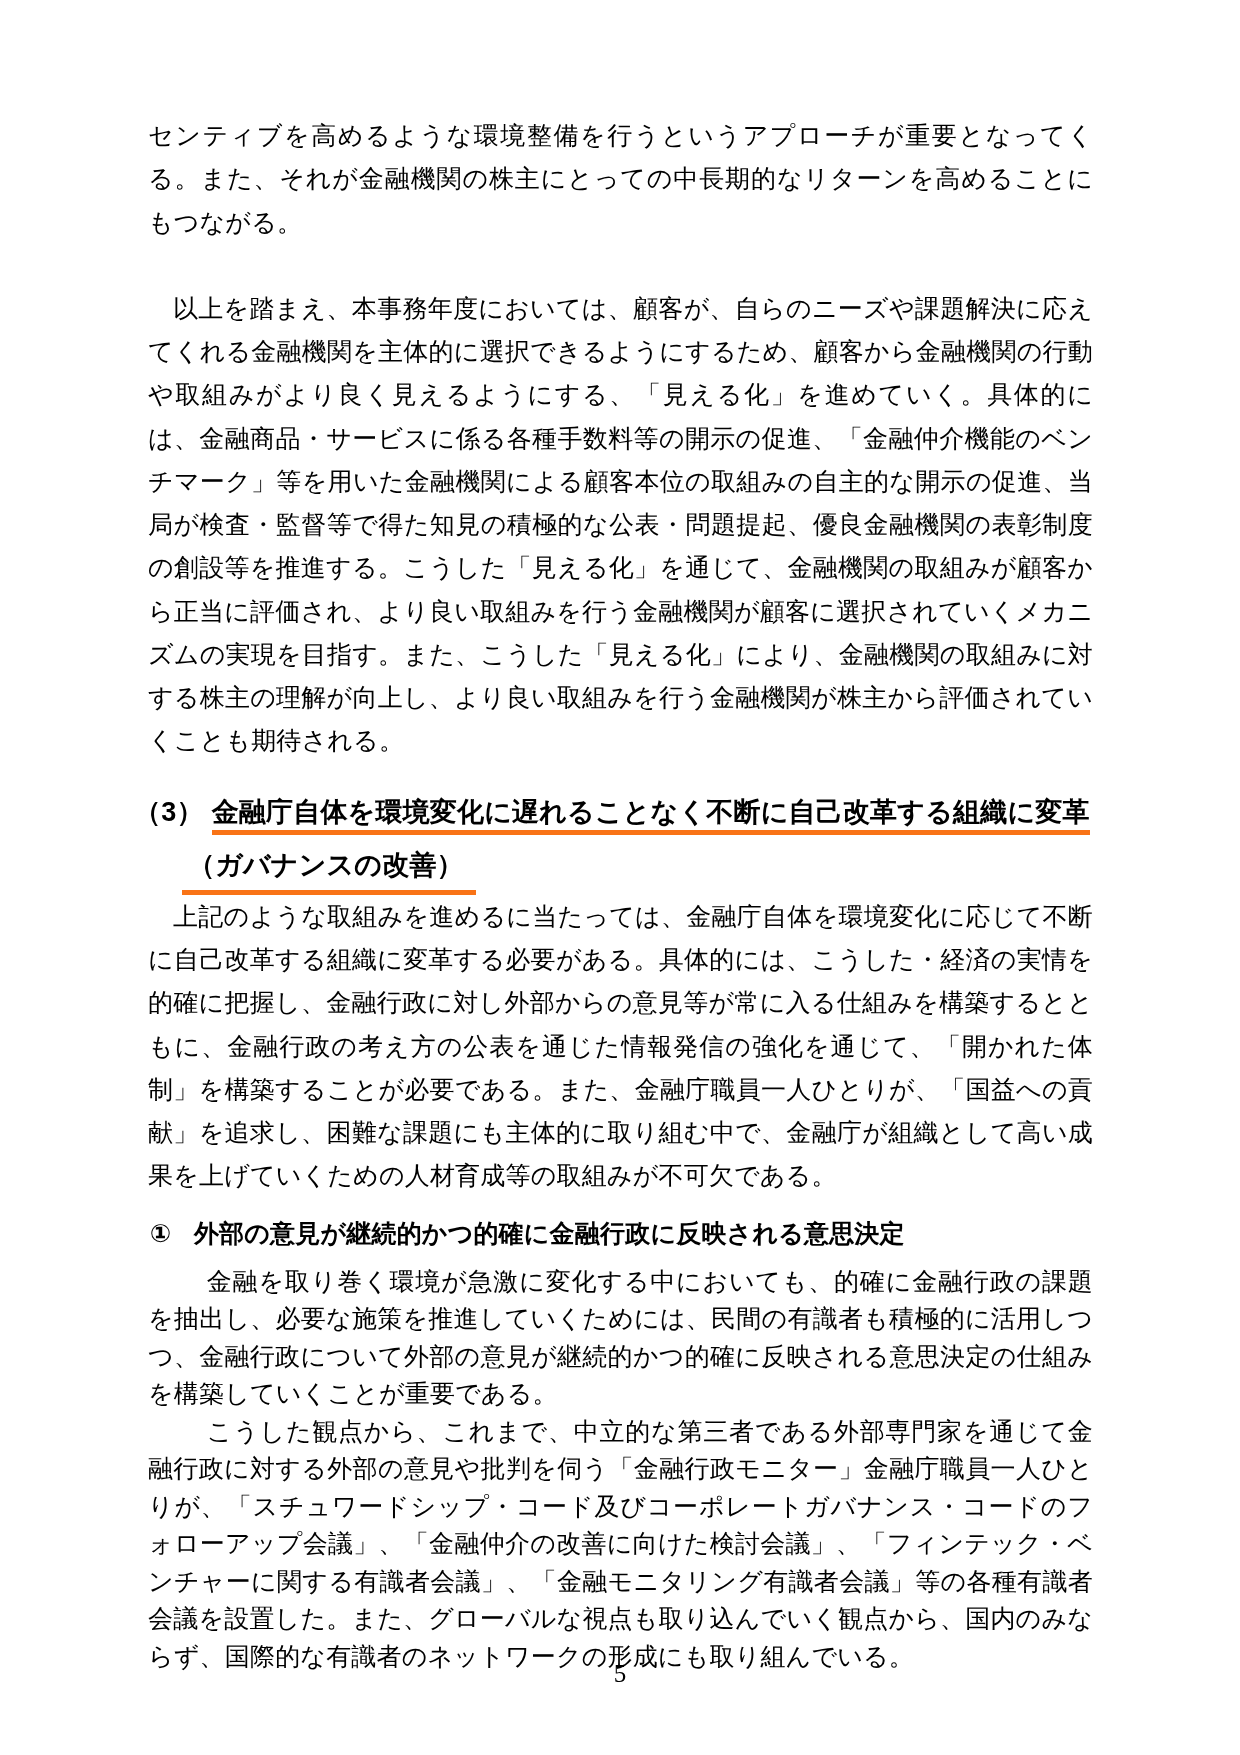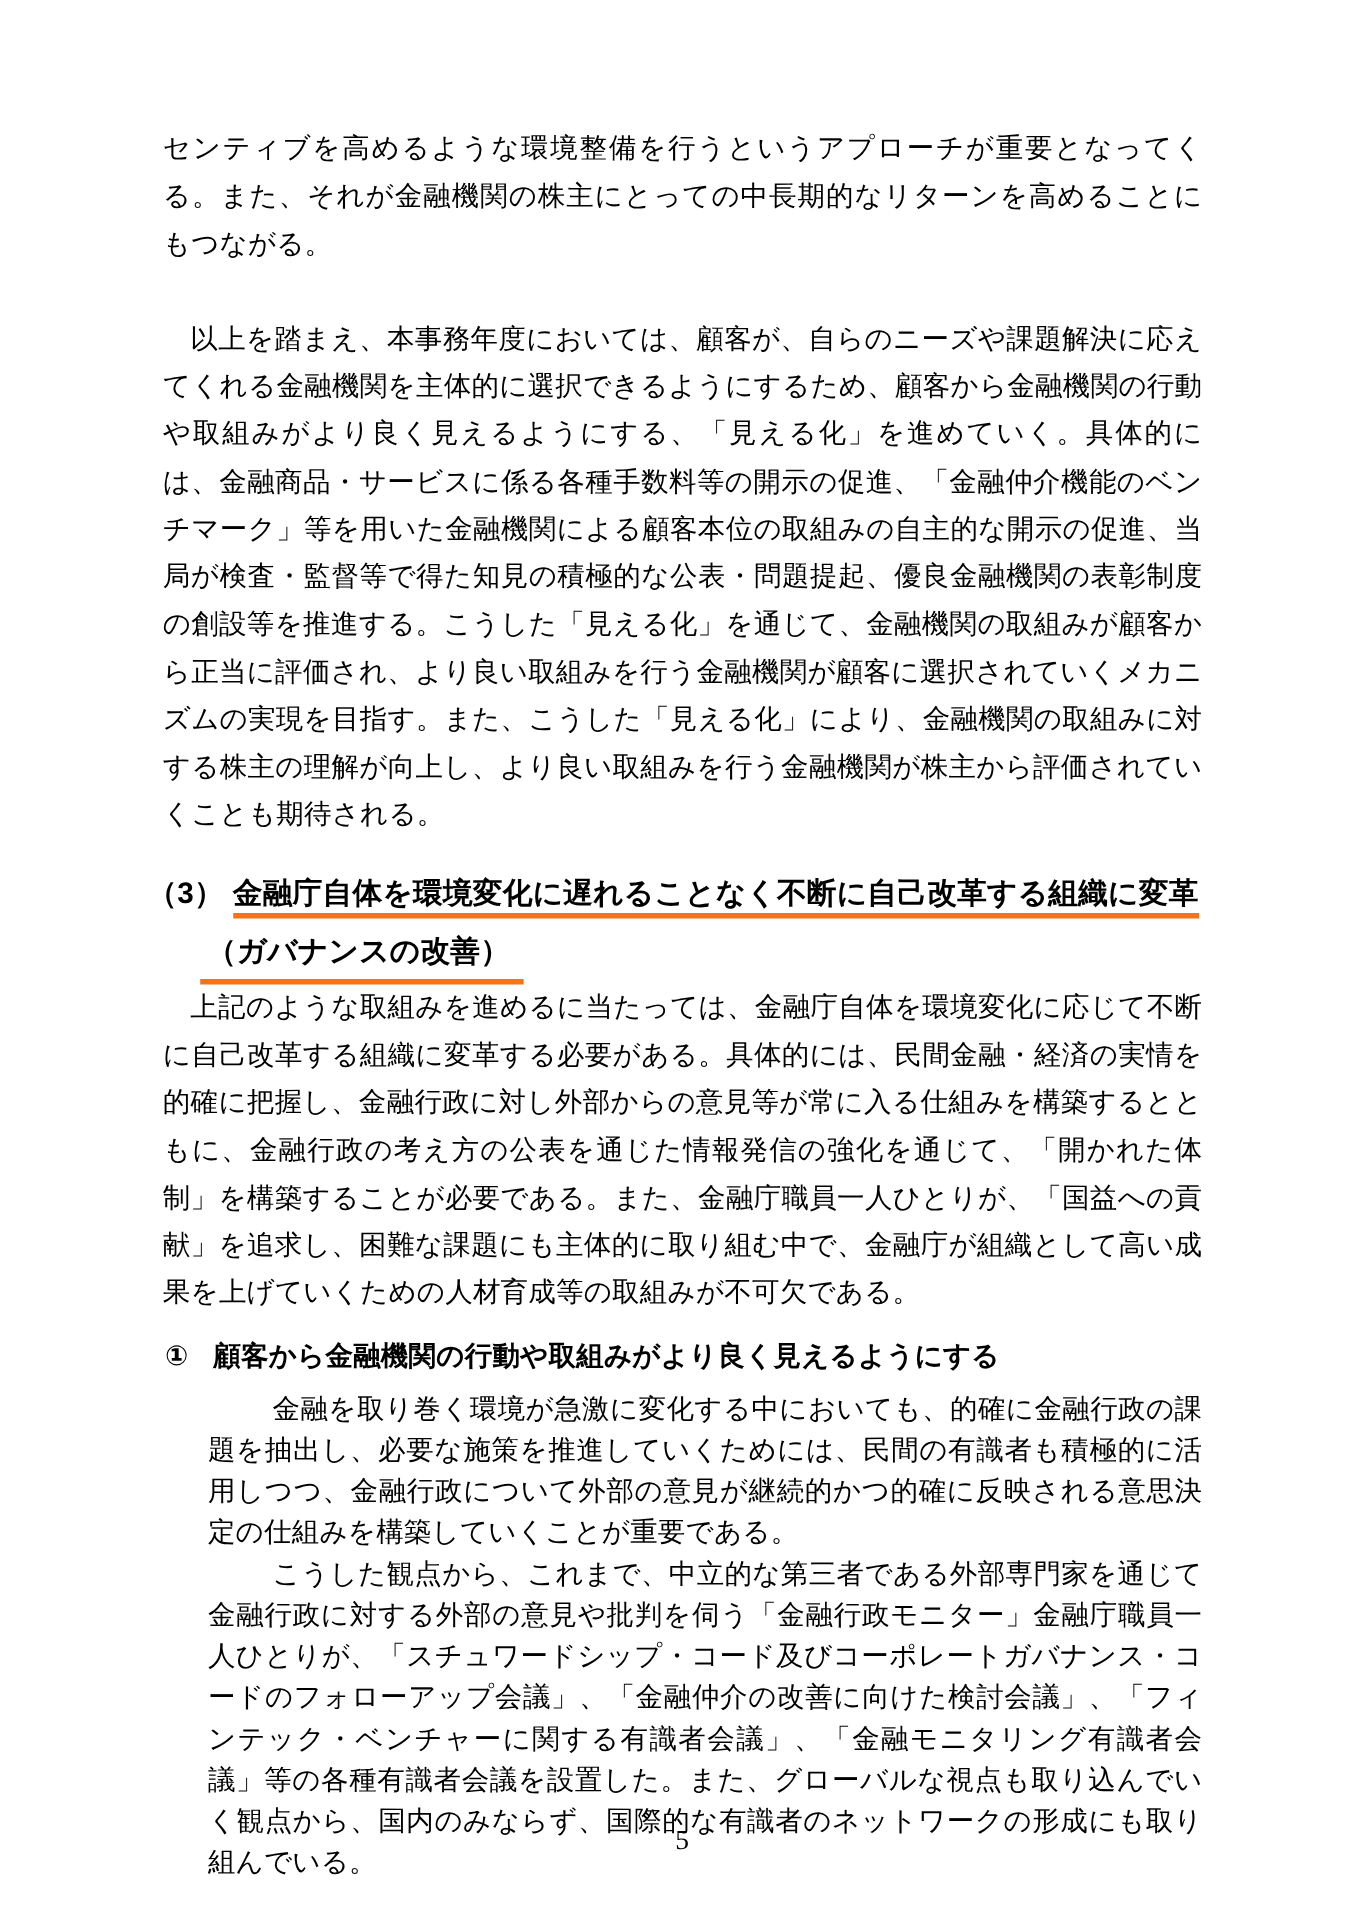--- a/index.html
+++ b/index.html
@@ -70,21 +70,20 @@
     line-height: 1.73;
     text-align: left;
   }
   .item-label {
     margin-right: 0.9em;
   }
   
   p.item-para {
     line-height: 1.5;
     text-indent: 2.35em;
-    margin-left: 41px;
   }
   .page-number {
     position: absolute;
     top: 1660px;
     left: 0;
     width: 100%;
     text-align: center;
     font-family: "Liberation Serif", "DejaVu Serif", serif;
     font-size: 25px;
     color: #000;
@@ -104,25 +103,25 @@
 
     <div class="section-heading">
       <div class="heading-line1">
         <span class="heading-label">（3）</span><span class="underlined">金融庁自体を環境変化に遅れることなく不断に自己改革する組織に変革</span>
       </div>
       <div class="heading-line2">
         <span class="heading-subtitle underlined">（ガバナンスの改善）</span>
       </div>
     </div>
 
-    <p class="para section-body">上記のような取組みを進めるに当たっては、金融庁自体を環境変化に応じて不断に自己改革する組織に変革する必要がある。具体的には、民間金融・経済の実情を的確に把握し、金融行政に対し外部からの意見等が常に入る仕組みを構築するとともに、金融行政の考え方の公表を通じた情報発信の強化を通じて、「開かれた体制」を構築することが必要である。また、金融庁職員一人ひとりが、「国益への貢献」を追求し、困難な課題にも主体的に取り組む中で、金融庁が組織として高い成果を上げていくための人材育成等の取組みが不可欠である。</p>
+    <p class="para section-body">上記のような取組みを進めるに当たっては、金融庁自体を環境変化に応じて不断に自己改革する組織に変革する必要がある。具体的には、こうした・経済の実情を的確に把握し、金融行政に対し外部からの意見等が常に入る仕組みを構築するとともに、金融行政の考え方の公表を通じた情報発信の強化を通じて、「開かれた体制」を構築することが必要である。また、金融庁職員一人ひとりが、「国益への貢献」を追求し、困難な課題にも主体的に取り組む中で、金融庁が組織として高い成果を上げていくための人材育成等の取組みが不可欠である。</p>
 
 
     <div class="item-heading">
-      <span class="item-label">①</span><span>顧客から金融機関の行動や取組みがより良く見えるようにする</span>
+      <span class="item-label">①</span><span>外部の意見が継続的かつ的確に金融行政に反映される意思決定</span>
     </div>
 
     <p class="para item-para">金融を取り巻く環境が急激に変化する中においても、的確に金融行政の課題を抽出し、必要な施策を推進していくためには、民間の有識者も積極的に活用しつつ、金融行政について外部の意見が継続的かつ的確に反映される意思決定の仕組みを構築していくことが重要である。</p>
 
     <p class="para item-para">こうした観点から、これまで、中立的な第三者である外部専門家を通じて金融行政に対する外部の意見や批判を伺う「金融行政モニター」金融庁職員一人ひとりが、「スチュワードシップ・コード及びコーポレートガバナンス・コードのフォローアップ会議」、「金融仲介の改善に向けた検討会議」、「フィンテック・ベンチャーに関する有識者会議」、「金融モニタリング有識者会議」等の各種有識者会議を設置した。また、グローバルな視点も取り込んでいく観点から、国内のみならず、国際的な有識者のネットワークの形成にも取り組んでいる。</p>
 
   </div>
 
   <div class="page-number">5</div>
 </div>

